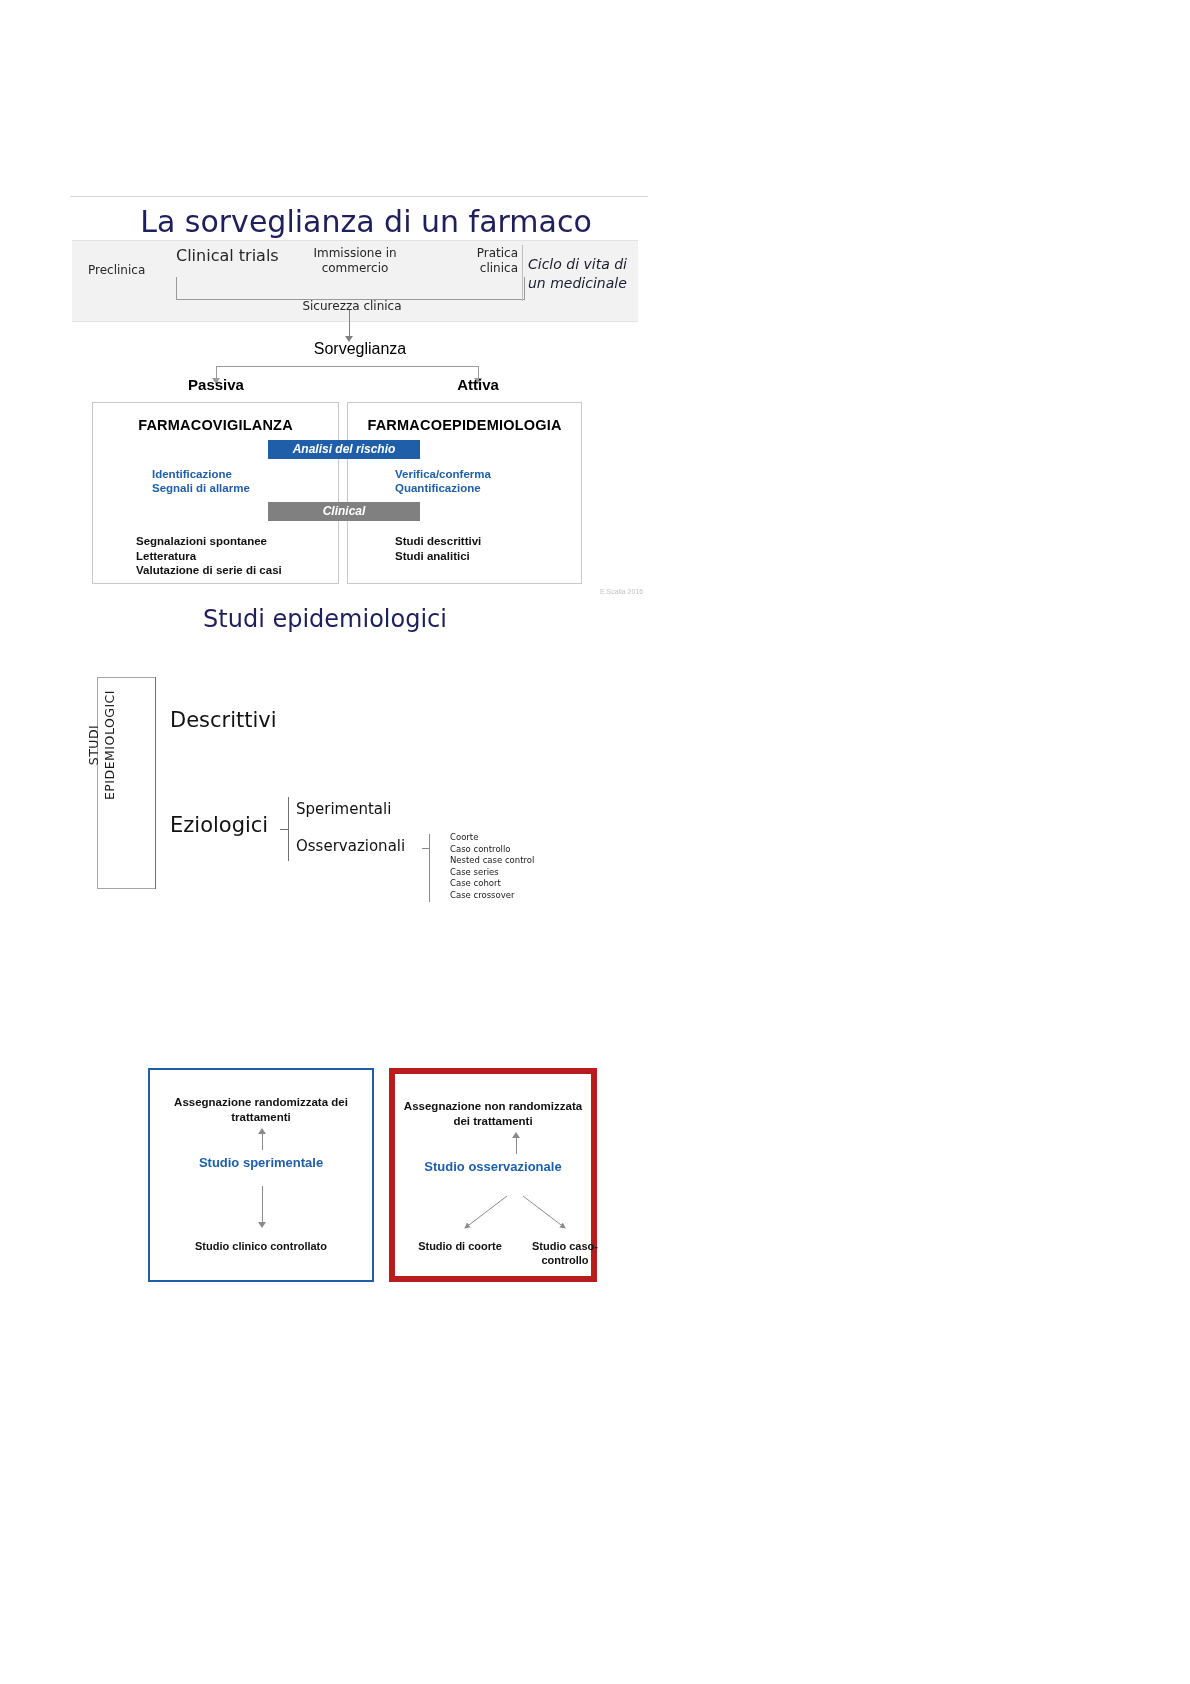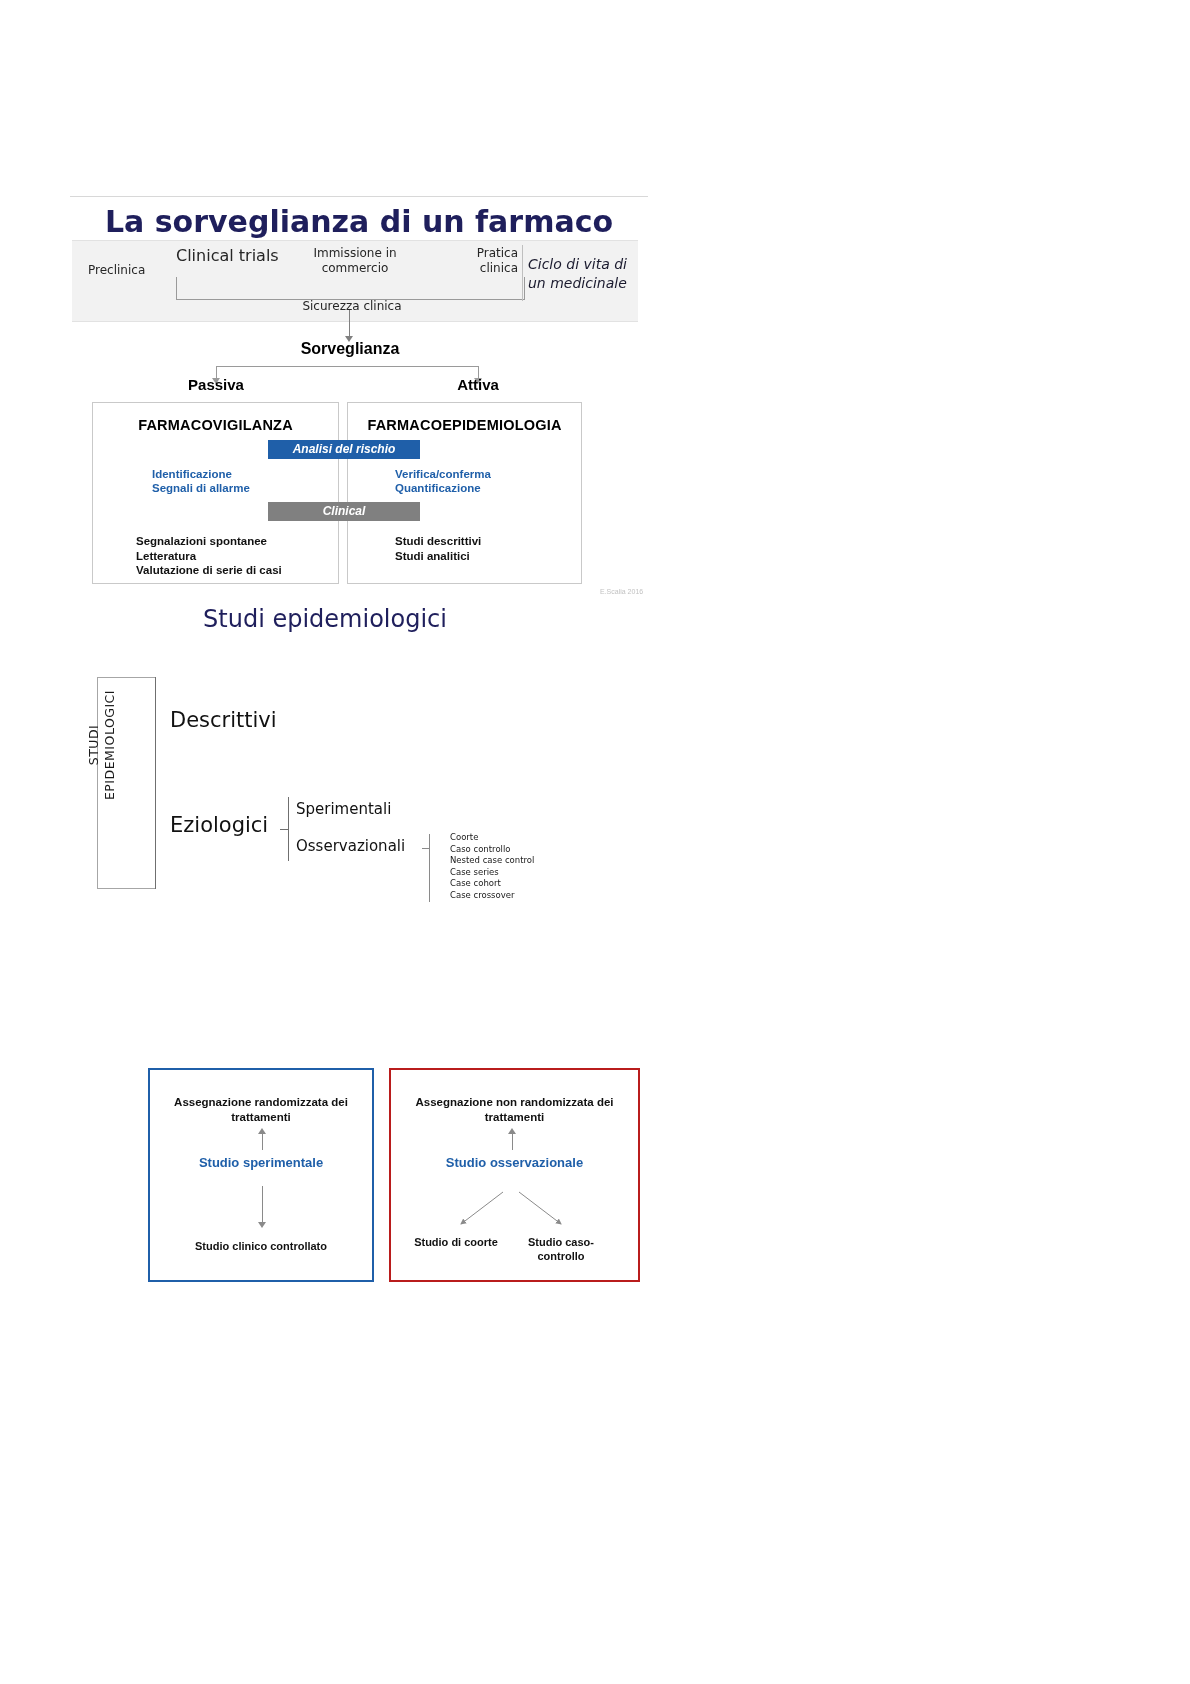--- a/index.html
+++ b/index.html
@@ -26,28 +26,28 @@
   }
   #slide1-topline {
     position: absolute;
     left: 0; top: 0;
     width: 578px;
     height: 1px;
     background: #d8d8d8;
   }
   .slide1-title {
     position: absolute;
-    left: 0;
+    left: 7px;
     top: 8px;
     width: 578px;
     text-align: center;
     font-size: 30px;
     color: #1f1f5c;
     font-family: "DejaVu Sans", sans-serif;
-    font-weight: 700;
+    font-weight: 400;
     letter-spacing: 0px;
   }
 
   
   #lifecycle {
     position: absolute;
     left: 2px;
     top: 44px;
     width: 566px;
     height: 80px;
@@ -149,26 +149,26 @@
     left: 275px;
     top: 140px;
     width: 0; height: 0;
     border-left: 4px solid transparent;
     border-right: 4px solid transparent;
     border-top: 6px solid #808080;
   }
 
   #sorveglianza {
     position: absolute;
-    left: 0;
+    left: 10px;
     top: 144px;
     width: 560px;
     text-align: center;
     font-size: 16px;
-    font-weight: bold;
+    font-weight: normal;
     color: #000;
     font-family: "Liberation Sans", sans-serif;
   }
 
   
   #split-h {
     position: absolute;
     left: 146px;
     top: 170px;
     width: 262px;
@@ -456,22 +456,22 @@
     background: #fff;
     box-sizing: border-box;
   }
   #rct-left {
     left: 0;
     width: 226px;
     border: 2px solid #1F5FA9;
   }
   #rct-right {
     left: 241px;
-    width: 251px;
-    border: 2px solid #b91c1c;
+    width: 208px;
+    border: 6px solid #b91c1c;
   }
   .rct-head {
     position: absolute;
     left: 0;
     top: 25px;
     width: 100%;
     text-align: center;
     font-size: 11.5px;
     font-weight: bold;
     line-height: 15px;

